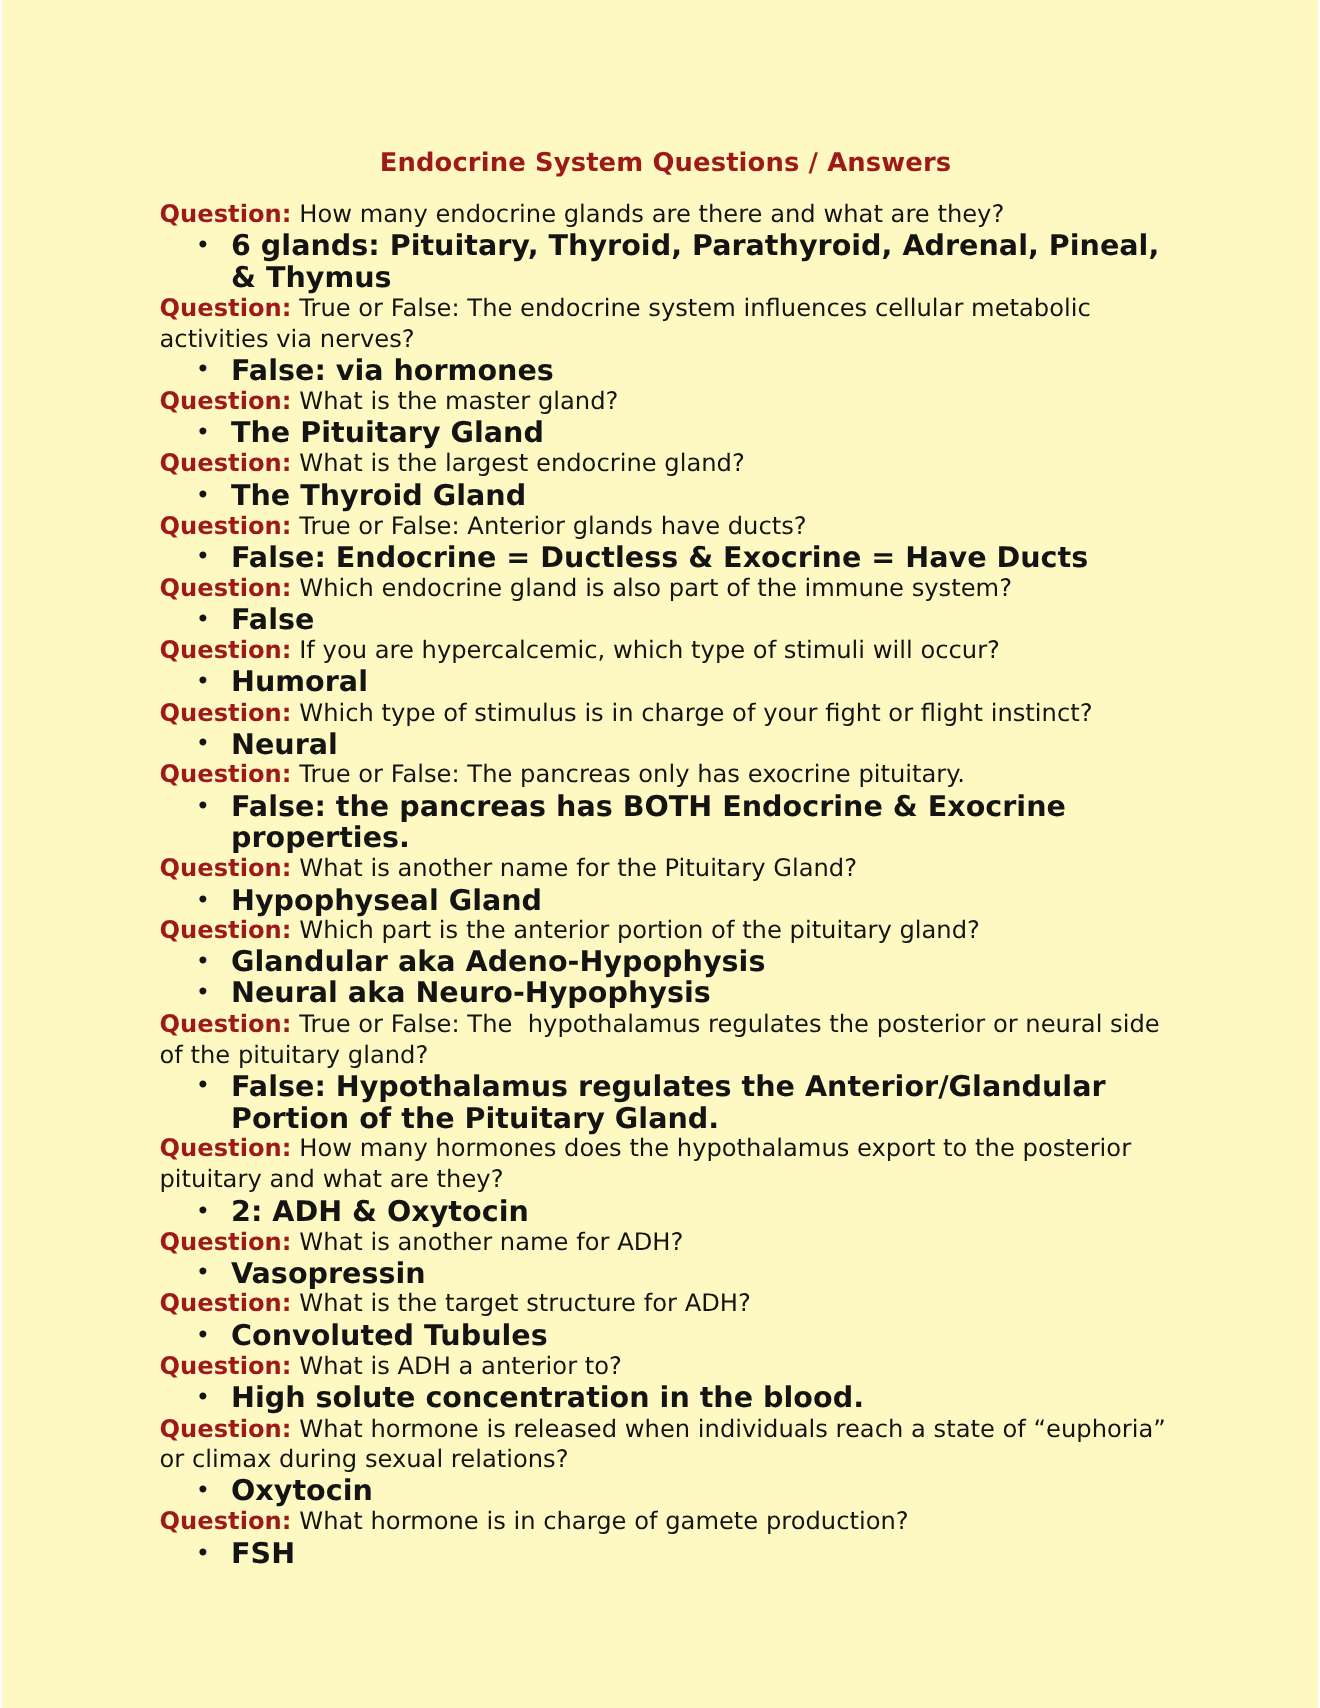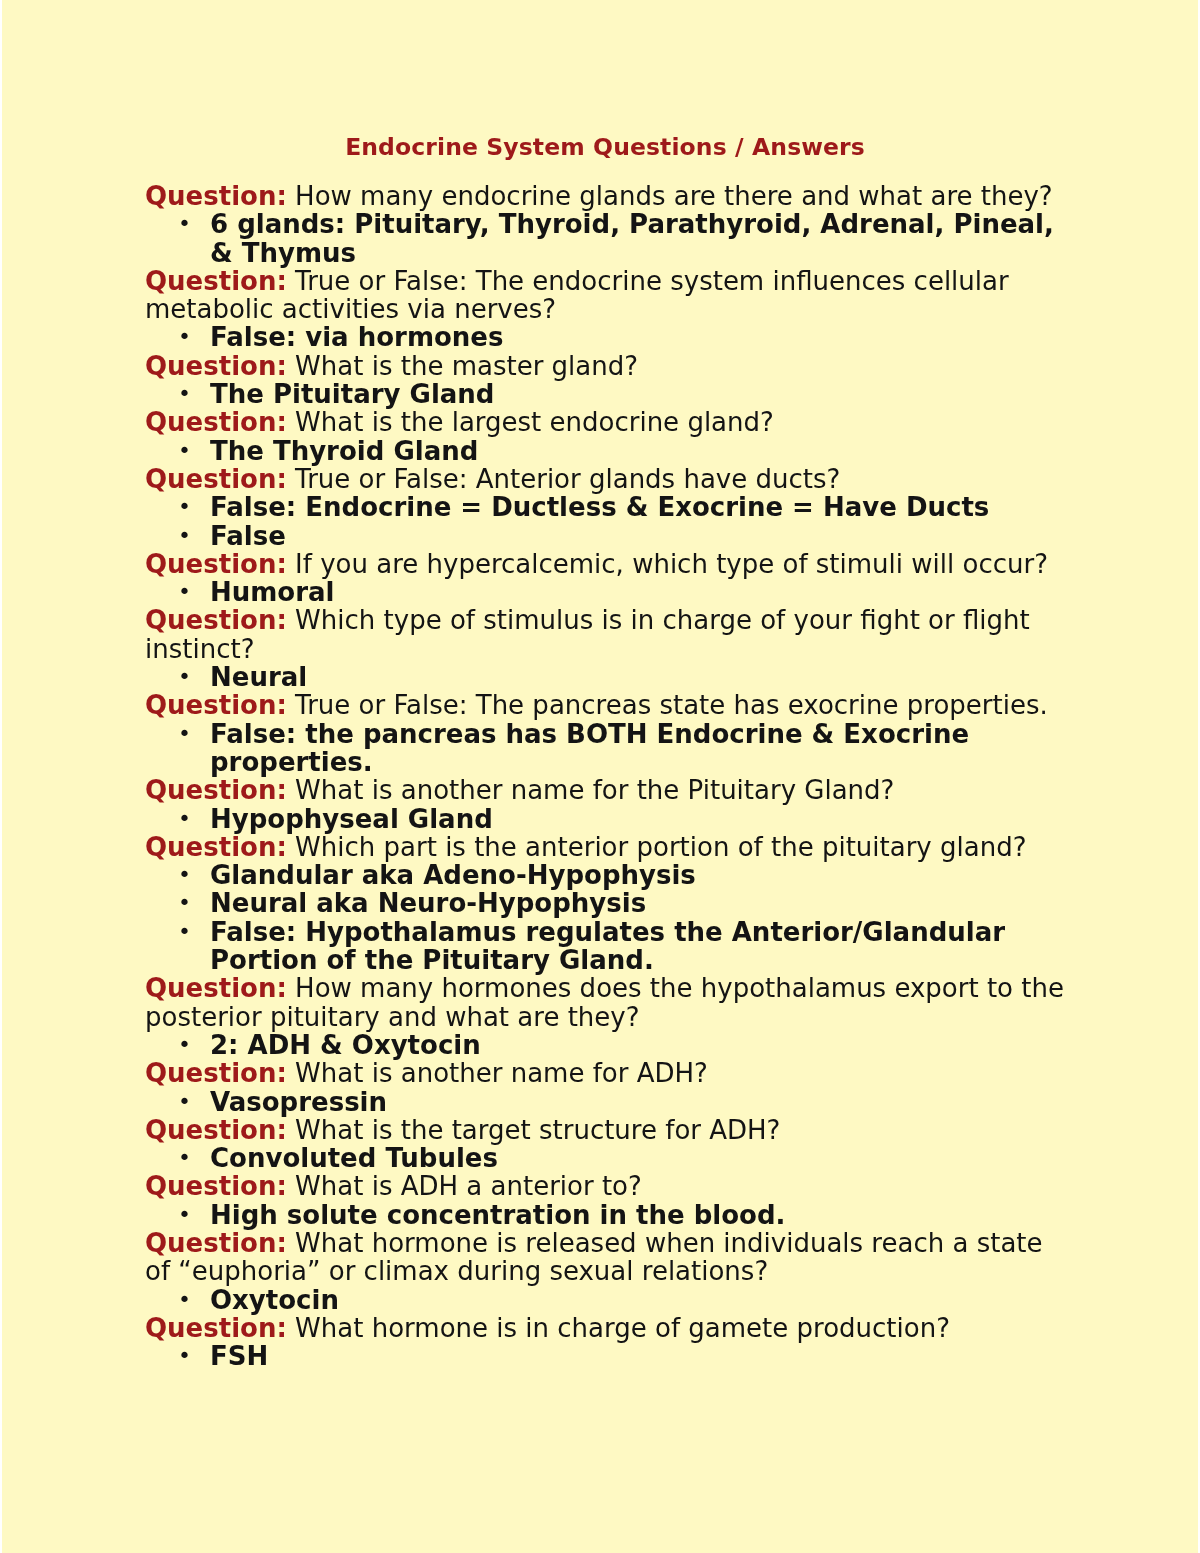--- a/index.html
+++ b/index.html
@@ -37,21 +37,21 @@
   .qa-list {
     margin: 0;
     padding: 0;
     list-style: none;
   }
   .qa-block {
     margin: 0;
     padding: 0;
   }
   .question-line {
-    font-size: 26px;
+    font-size: 22px;
     line-height: 28.3px;
     color: #1a1a1a;
     margin: 0;
     padding: 0;
     text-align: left;
     font-weight: normal;
   }
   .q-label {
     color: #9E1A1A;
     font-weight: bold;
@@ -129,41 +129,42 @@
           </div>
         </div>
         <div class="qa-block">
           <p class="question-line"><span class="q-label">Question:</span><span class="q-text"> True or False: Anterior glands have ducts?</span></p>
           <div class="answer-row">
             <div class="bullet-cell"><span class="bullet-dot">•</span></div>
             <div class="answer-text">False: Endocrine = Ductless &amp; Exocrine = Have Ducts</div>
           </div>
         </div>
         <div class="qa-block">
+          <p class="question-line"><span class="q-label">Question:</span><span class="q-text"> Which endocrine gland is also part of the immune system?</span></p>
           <div class="answer-row">
             <div class="bullet-cell"><span class="bullet-dot">•</span></div>
             <div class="answer-text">False</div>
           </div>
         </div>
         <div class="qa-block">
           <p class="question-line"><span class="q-label">Question:</span><span class="q-text"> If you are hypercalcemic, which type of stimuli will occur?</span></p>
           <div class="answer-row">
             <div class="bullet-cell"><span class="bullet-dot">•</span></div>
             <div class="answer-text">Humoral</div>
           </div>
         </div>
         <div class="qa-block">
           <p class="question-line"><span class="q-label">Question:</span><span class="q-text"> Which type of stimulus is in charge of your fight or flight instinct?</span></p>
           <div class="answer-row">
             <div class="bullet-cell"><span class="bullet-dot">•</span></div>
             <div class="answer-text">Neural</div>
           </div>
         </div>
         <div class="qa-block">
-          <p class="question-line"><span class="q-label">Question:</span><span class="q-text"> True or False: The pancreas state has exocrine properties.</span></p>
+          <p class="question-line"><span class="q-label">Question:</span><span class="q-text"> True or False: The pancreas only has exocrine pituitary.</span></p>
           <div class="answer-row">
             <div class="bullet-cell"><span class="bullet-dot">•</span></div>
             <div class="answer-text">False: the pancreas has BOTH Endocrine &amp; Exocrine properties.</div>
           </div>
         </div>
         <div class="qa-block">
           <p class="question-line"><span class="q-label">Question:</span><span class="q-text"> What is another name for the Pituitary Gland?</span></p>
           <div class="answer-row">
             <div class="bullet-cell"><span class="bullet-dot">•</span></div>
             <div class="answer-text">Hypophyseal Gland</div>
@@ -176,20 +177,21 @@
             <div class="answer-text">Glandular aka Adeno-Hypophysis</div>
           </div>
         </div>
         <div class="qa-block">
           <div class="answer-row">
             <div class="bullet-cell"><span class="bullet-dot">•</span></div>
             <div class="answer-text">Neural aka Neuro-Hypophysis</div>
           </div>
         </div>
         <div class="qa-block">
+          <p class="question-line"><span class="q-label">Question:</span><span class="q-text"> True or False: The  hypothalamus regulates the posterior or neural side of the pituitary gland?</span></p>
           <div class="answer-row">
             <div class="bullet-cell"><span class="bullet-dot">•</span></div>
             <div class="answer-text">False: Hypothalamus regulates the Anterior/Glandular Portion of the Pituitary Gland.</div>
           </div>
         </div>
         <div class="qa-block">
           <p class="question-line"><span class="q-label">Question:</span><span class="q-text"> How many hormones does the hypothalamus export to the posterior pituitary and what are they?</span></p>
           <div class="answer-row">
             <div class="bullet-cell"><span class="bullet-dot">•</span></div>
             <div class="answer-text">2: ADH &amp; Oxytocin</div>

